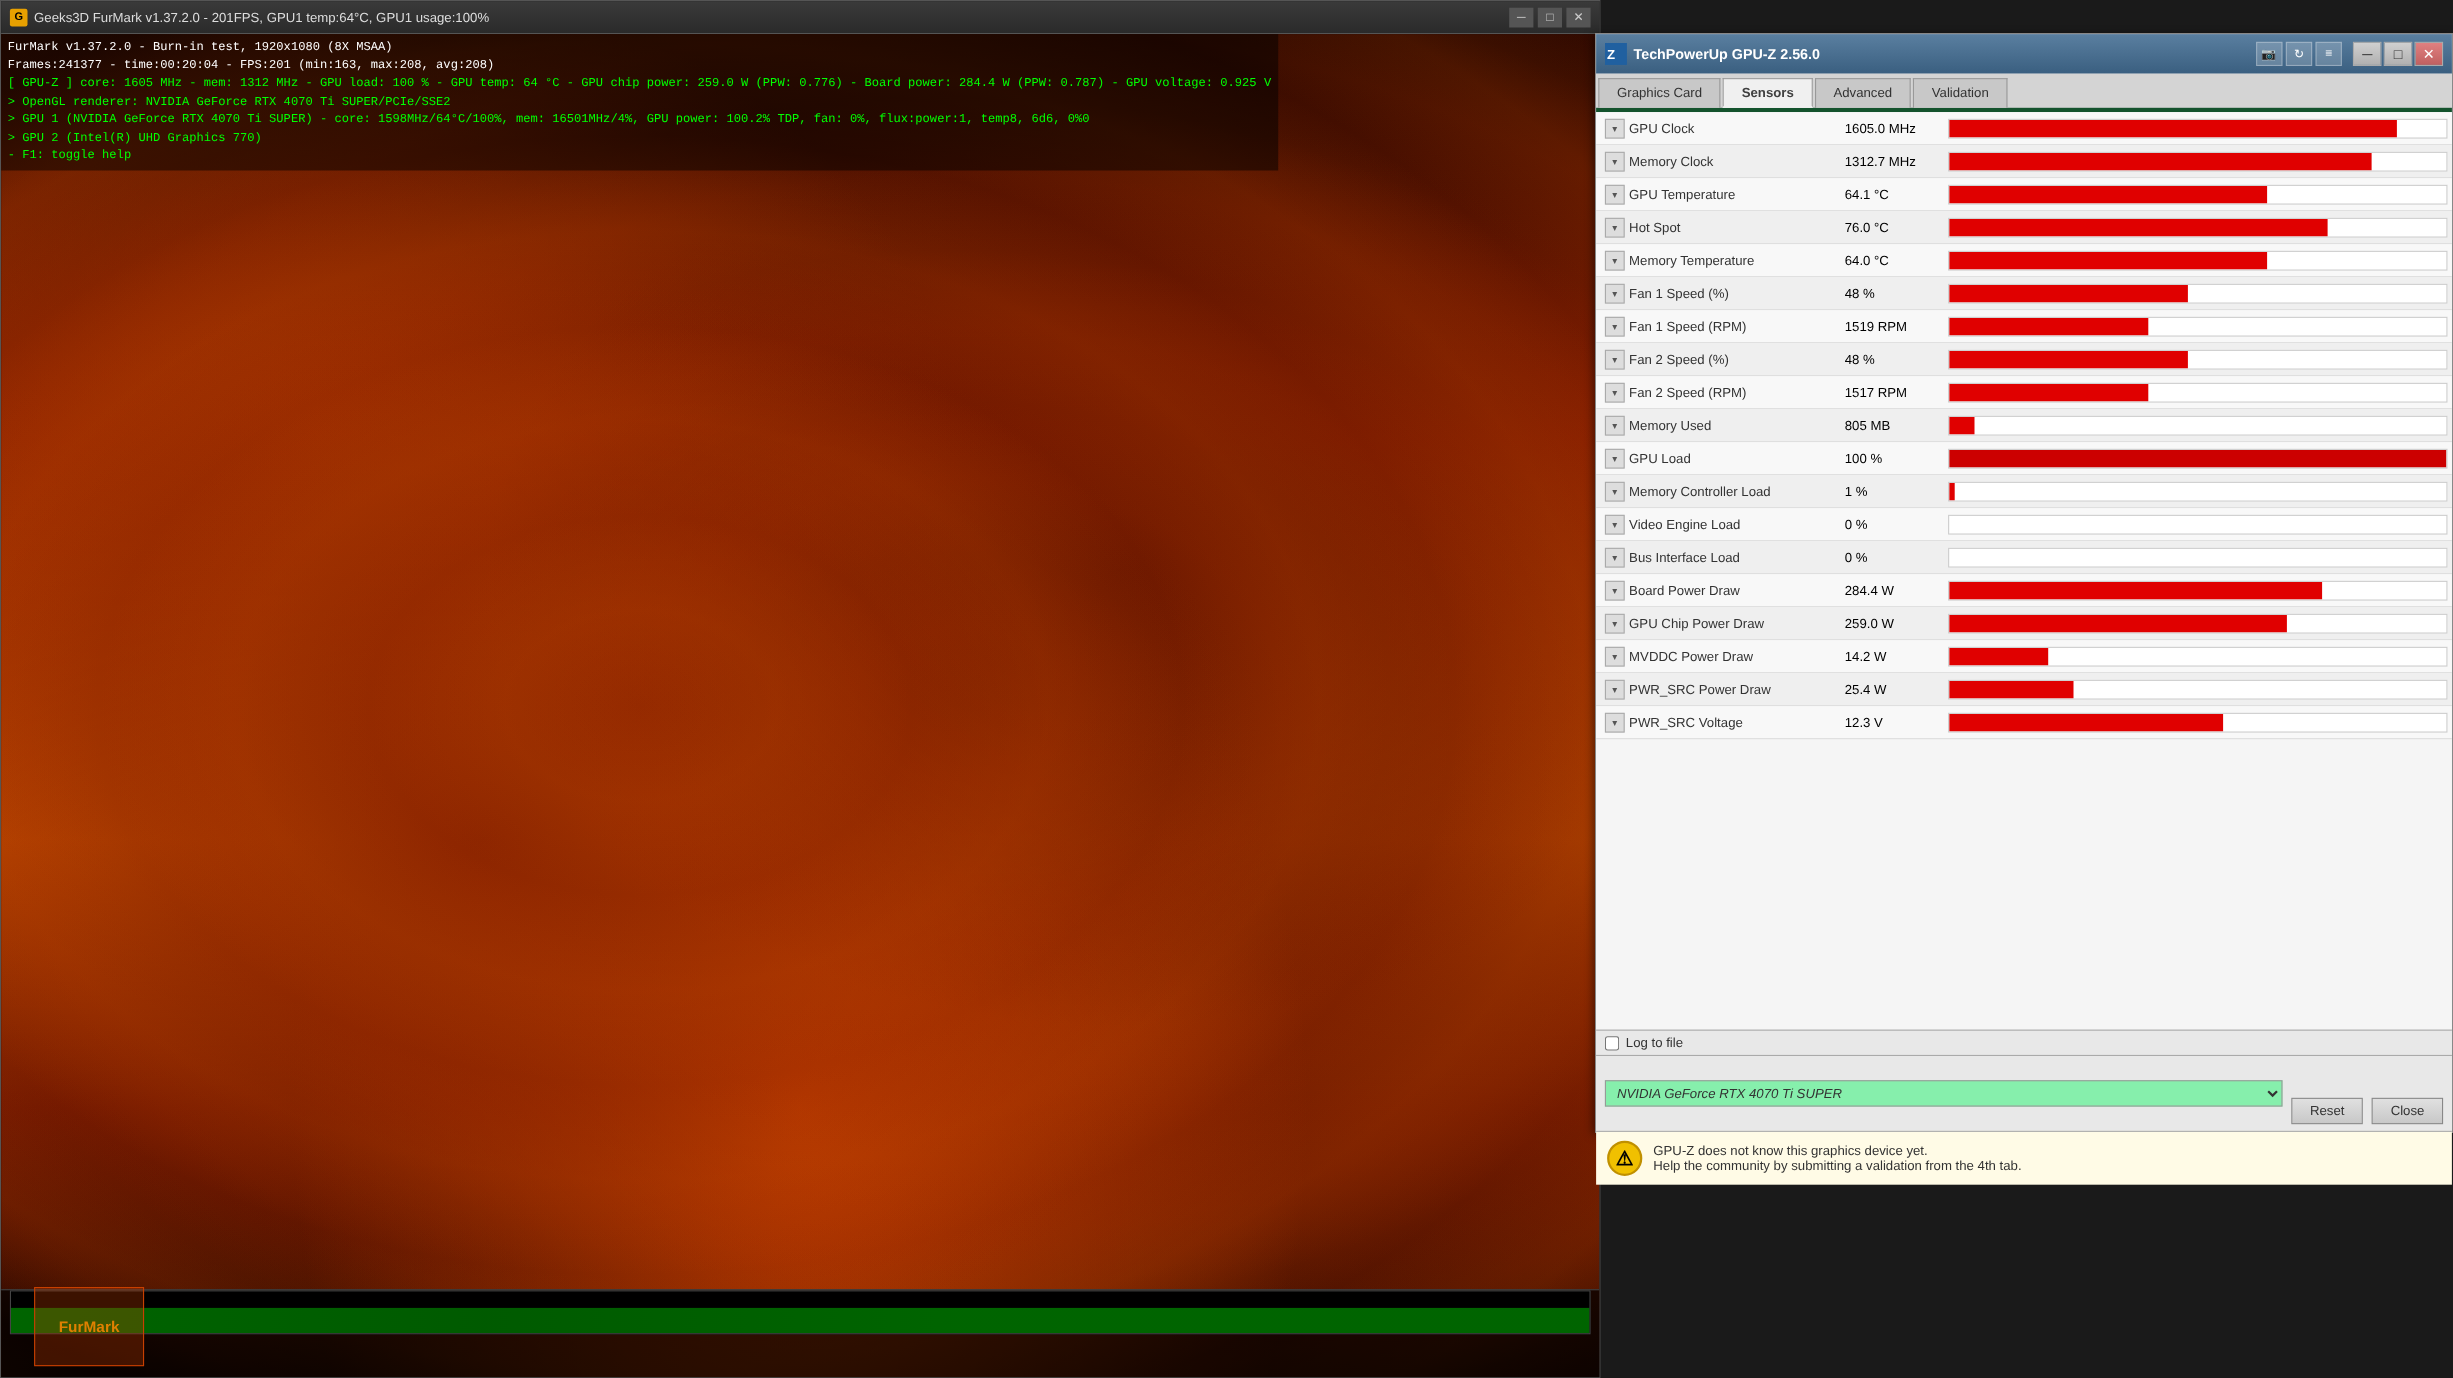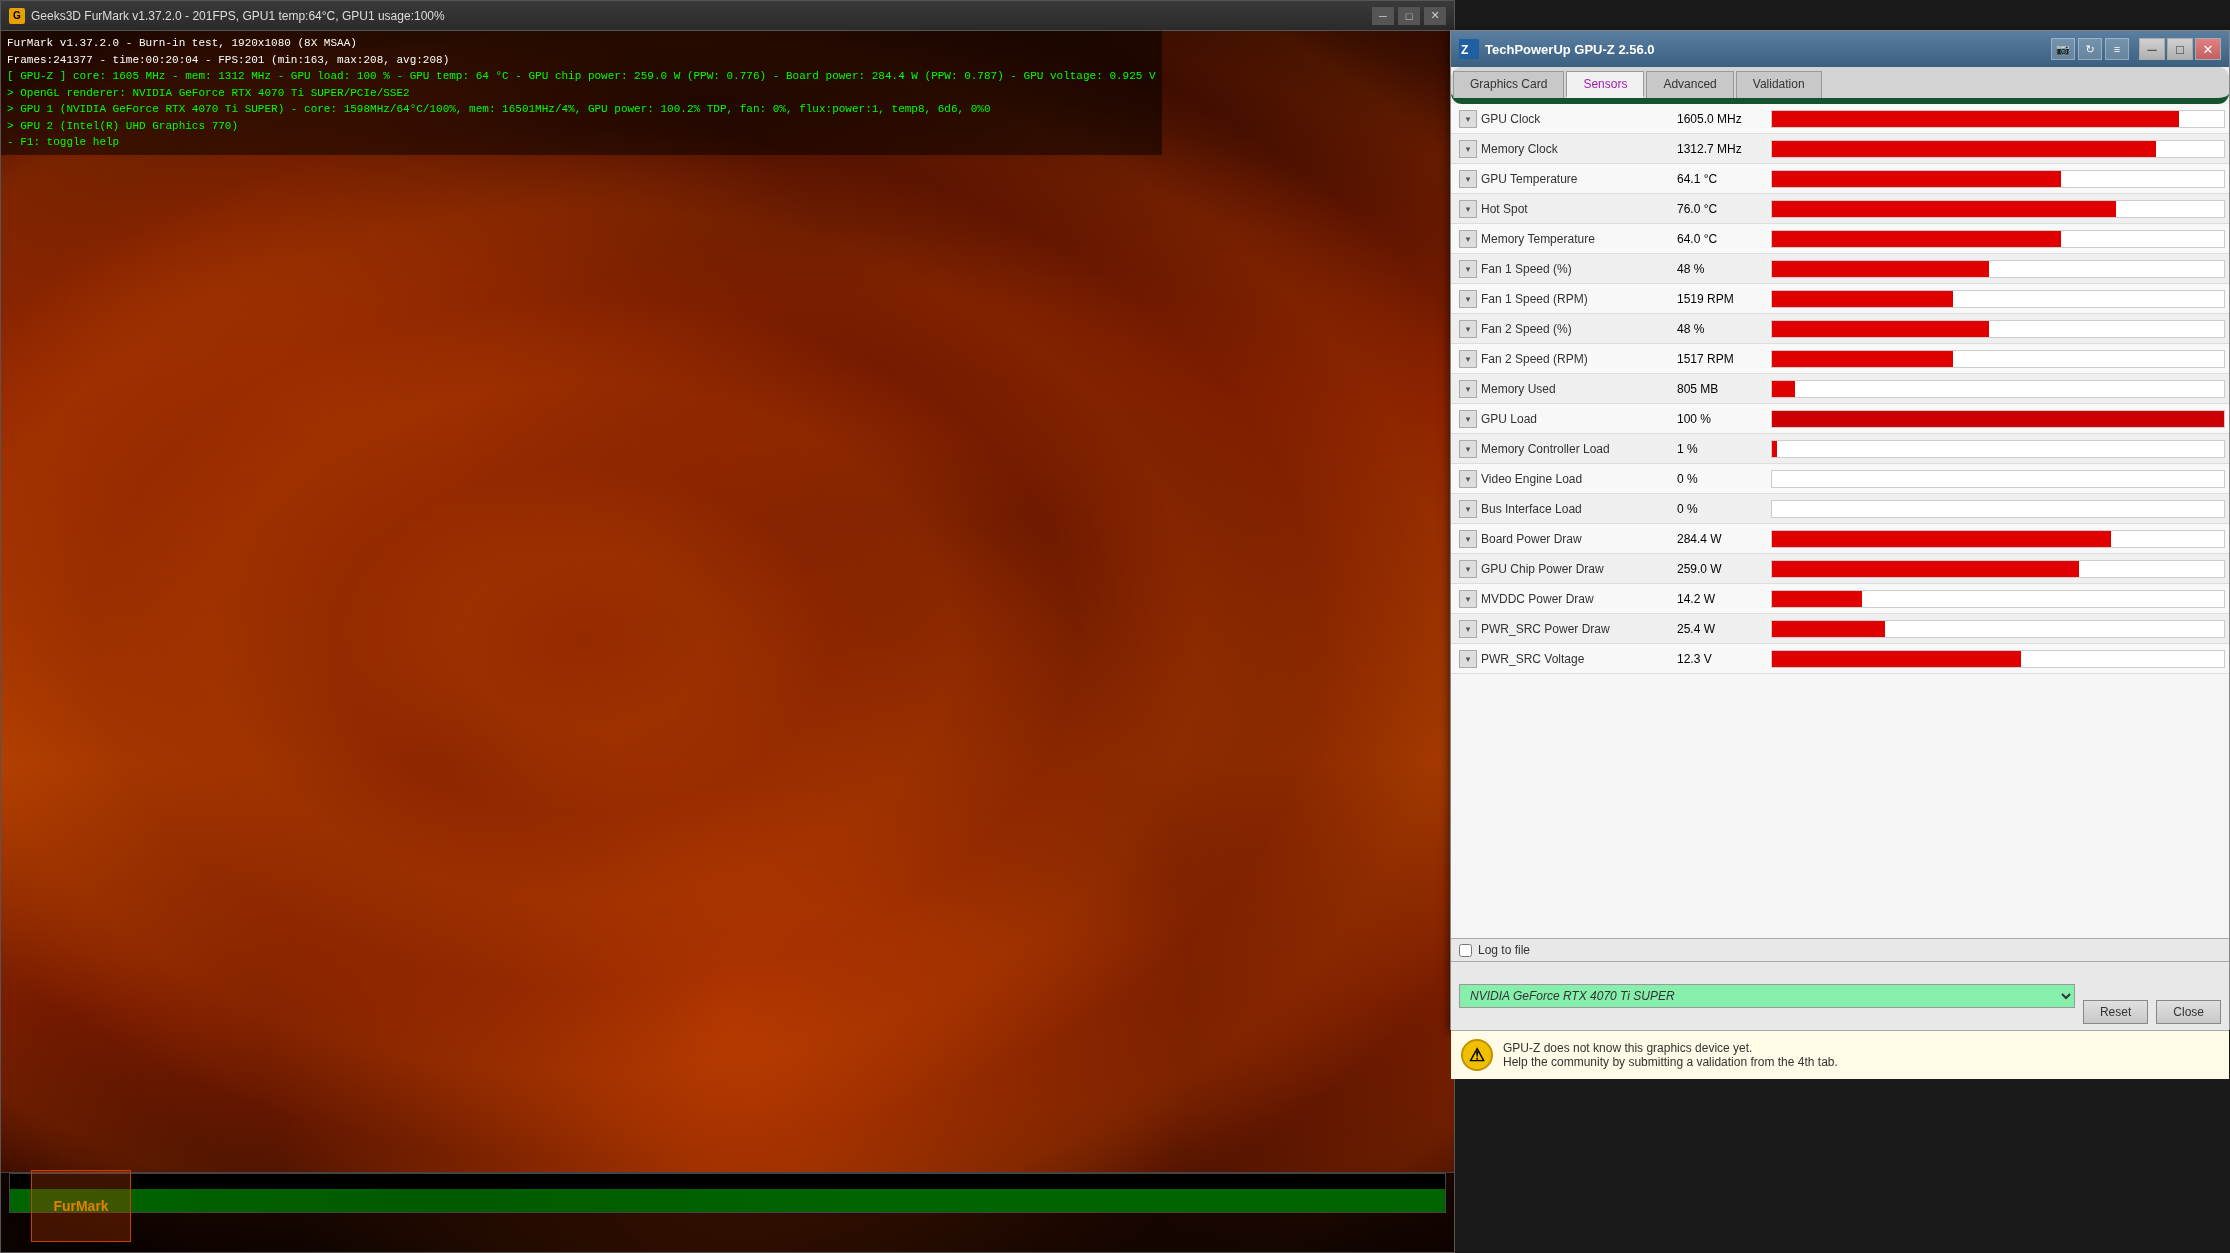--- a/index.html
+++ b/index.html
@@ -137,39 +137,38 @@
       font-size: 13px;
       cursor: pointer;
       display: flex; align-items: center; justify-content: center;
     }
     .gpuz-titlebar-btn.close { background: linear-gradient(to bottom, #e08080, #c06060); color: #fff; }
 
     
     .gpuz-tabs {
       display: flex;
       background: #d4d4d4;
-      border-bottom: 6px solid #14532d;
+      border-bottom: 4px solid #14532d;
       padding-top: 4px;
-      border-radius: 11px;
     }
     .gpuz-tab {
       padding: 5px 16px;
       font-size: 12px;
       background: #c8c8c8;
       border: 1px solid #999;
       border-bottom: none;
       cursor: pointer;
       color: #333;
       margin-left: 2px;
     }
     .gpuz-tab.active {
       background: #f0f0f0;
       border-bottom: 2px solid #f0f0f0;
-      font-weight: normal;
-      color: #a21caf;
+      font-weight: bold;
+      color: #404040;
     }
 
     
     .gpuz-sensors {
       background: #f5f5f5;
       overflow-y: auto;
       height: calc(100% - 36px - 32px - 50px - 46px);
     }
 
     .sensor-row {

